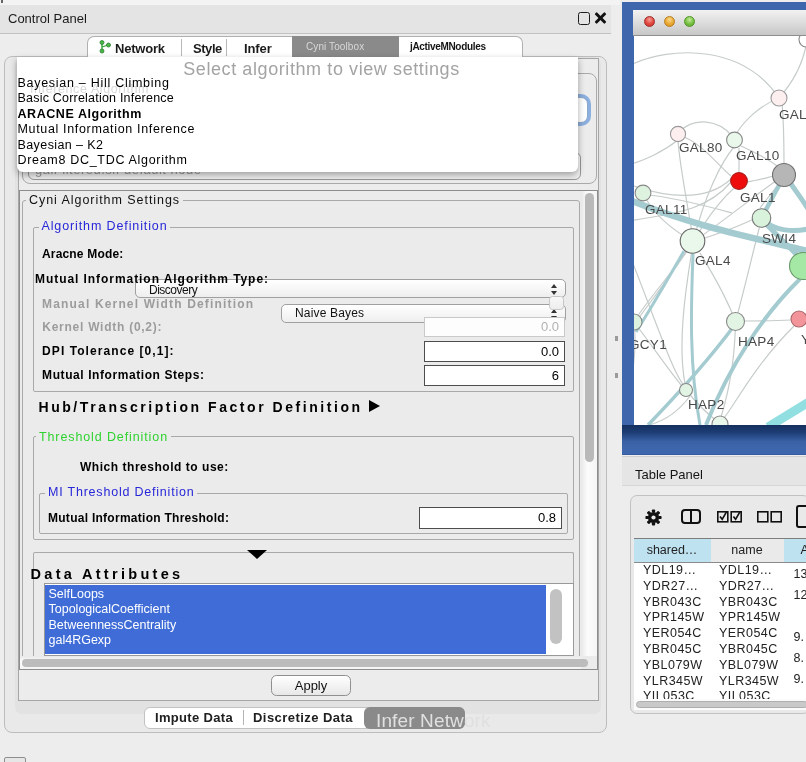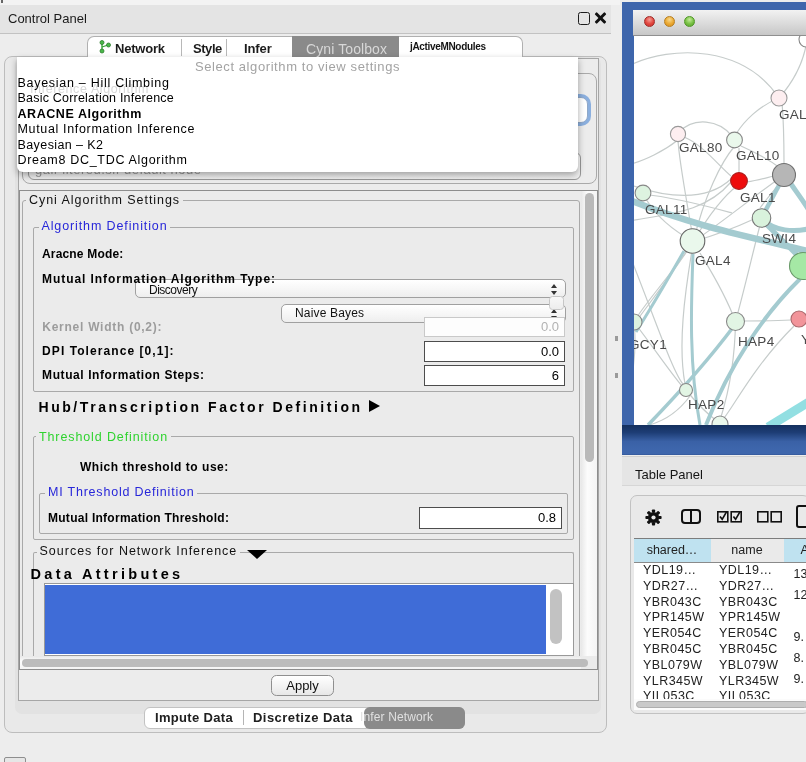--- a/index.html
+++ b/index.html
@@ -41,21 +41,21 @@
   <circle cx="5" cy="3.5" r="2" fill="#49b849" stroke="#2c7d2c" stroke-width="0.8"></circle>
   <circle cx="5" cy="12" r="2" fill="#49b849" stroke="#2c7d2c" stroke-width="0.8"></circle>
   <circle cx="11.5" cy="6" r="2" fill="#49b849" stroke="#2c7d2c" stroke-width="0.8"></circle>
 </svg>
 <div class="abs b" style="left:115px;top:40.5px;font-size:13px;color:#1c1c1c;letter-spacing:-0.21px;">Network</div>
 <div class="abs" style="left:181px;top:39px;width:1px;height:17px;background:#b8b8b8;"></div>
 <div class="abs b" style="left:193px;top:40.5px;font-size:13px;color:#1c1c1c;letter-spacing:-0.44px;">Style</div>
 <div class="abs" style="left:225.5px;top:39px;width:1px;height:17px;background:#b8b8b8;"></div>
 <div class="abs b" style="left:244px;top:40.5px;font-size:13px;color:#1c1c1c;letter-spacing:-0.12px;">Infer</div>
 <div class="abs" style="left:291.8px;top:36px;width:107.6px;height:22px;background:#8a8a8a;box-sizing:border-box;"></div>
-<div class="abs b" style="left:306px;top:40.5px;font-size:14px;color:#d8d8d8;letter-spacing:0.1px;font-weight:normal;">Cyni Toolbox</div>
+<div class="abs b" style="left:306px;top:40.5px;font-size:10px;color:#d8d8d8;letter-spacing:0.1px;font-weight:normal;">Cyni Toolbox</div>
 <div class="abs b" style="left:410px;top:40.5px;font-size:10px;color:#141414;letter-spacing:-0.33px;">jActiveMNodules</div>
 
 <div class="abs" style="left:22px;top:73px;width:575px;height:110.5px;border:1px solid #a9a9a9;border-radius:8px;box-sizing:border-box;"></div>
 <div class="abs" style="left:27.5px;top:97px;width:560px;height:26px;background:#fff;border:1px solid #8fa8c8;border-radius:7px;box-shadow:0 0 0 3px rgba(107,155,217,0.75);box-sizing:border-box;"></div>
 <div class="abs" style="left:27.5px;top:151.5px;width:553.5px;height:28.5px;background:linear-gradient(#fff,#efefef);border:1px solid #999;border-radius:6px;box-sizing:border-box;"></div>
 <div class="abs" style="left:35px;top:161.5px;font-size:13px;color:#9a9a9a;letter-spacing:0.5px;">galFiltered.sif default node</div>
 
 <div class="abs" style="left:19px;top:190px;width:578.5px;height:480px;background:#ebebeb;border:1px solid #8d8d8d;box-sizing:border-box;"></div>
 
 <div id="settings" class="abs" style="left:19px;top:190px;width:578px;height:479px;overflow:hidden;">
@@ -64,26 +64,27 @@
   <div class="abs gtit" style="left:7px;top:3px;color:#111;letter-spacing:0.95px;">Cyni Algorithm Settings</div>
 
   <div class="abs grp" style="left:13.5px;top:36.5px;width:541.5px;height:165px;"></div>
   <div class="abs gtit" style="left:19.5px;top:29px;color:#2726d9;letter-spacing:0.88px;">Algorithm Definition</div>
   <div class="abs lbl b" style="left:23px;top:57px;font-size:12px;letter-spacing:0.17px;">Aracne Mode:</div>
   <div class="abs combo" style="left:115.5px;top:52.5px;width:431px;height:19.5px;">
     <div class="abs" style="left:13.5px;top:3px;font-size:12px;color:#111;letter-spacing:-0.5px;">Discovery</div>
     <div class="carr" style="top:4px;border-bottom:4.5px solid #333;"></div>
     <div class="carr" style="top:11px;border-top:4.5px solid #333;"></div>
   </div>
-  <div class="abs lbl b" style="left:23px;top:82px;font-size:12px;letter-spacing:0.94px;">Mutual Information Algorithm Type:</div>
+  <div class="abs lbl b" style="left:16px;top:82px;font-size:12px;letter-spacing:0.94px;">Mutual Information Algorithm Type:</div>
   <div class="abs combo" style="left:261.5px;top:77.5px;width:285px;height:19.5px;">
     <div class="abs" style="left:13.5px;top:1px;font-size:12px;color:#111;letter-spacing:0.16px;">Naive Bayes</div>
     <div class="carr" style="top:4px;border-bottom:4.5px solid #333;"></div>
     <div class="carr" style="top:11px;border-top:4.5px solid #333;"></div>
   </div>
+  <div class="abs glbl b" style="left:23.1px;top:106.5px;font-size:12px;letter-spacing:1.16px;">Manual Kernel Width Definition</div>
   <div class="abs" style="left:530px;top:106px;width:14.5px;height:13.5px;background:linear-gradient(#f8f8f8,#ededed);border:1px solid #c6c6c6;border-radius:3.5px;box-sizing:border-box;"></div>
   <div class="abs glbl b" style="left:23.3px;top:130px;font-size:12px;letter-spacing:0.74px;">Kernel Width (0,2):</div>
   <div class="abs gfld" style="left:405px;top:127px;width:141px;height:19.5px;line-height:18px;">0.0</div>
   <div class="abs lbl b" style="left:23.1px;top:154px;font-size:12px;letter-spacing:1.07px;">DPI Tolerance [0,1]:</div>
   <div class="abs fld" style="left:405px;top:150.5px;width:141px;height:21px;line-height:19px;">0.0</div>
   <div class="abs lbl b" style="left:23.1px;top:178px;font-size:12px;letter-spacing:0.58px;">Mutual Information Steps:</div>
   <div class="abs fld" style="left:405px;top:175px;width:141px;height:21px;line-height:19px;">6</div>
 
   <div class="abs lbl b" style="left:19.5px;top:209px;font-size:14px;letter-spacing:2.55px;">Hub/Transcription Factor Definition</div>
   <div class="abs" style="left:349.5px;top:210px;width:0;height:0;border-top:6.5px solid transparent;border-bottom:6.5px solid transparent;border-left:11px solid #000;"></div>
@@ -91,41 +92,41 @@
   <div class="abs grp" style="left:13.5px;top:246px;width:541.5px;height:103.5px;"></div>
   <div class="abs gtit" style="left:17px;top:239.5px;color:#2fd32f;letter-spacing:0.89px;">Threshold Definition</div>
   <div class="abs lbl b" style="left:61px;top:269.5px;font-size:12px;letter-spacing:0.53px;">Which threshold to use:</div>
 
   <div class="abs grp" style="left:19.5px;top:303px;width:529px;height:40.5px;"></div>
   <div class="abs gtit" style="left:26px;top:294.5px;color:#2726d9;letter-spacing:0.79px;">MI Threshold Definition</div>
   <div class="abs lbl b" style="left:29px;top:321px;font-size:12px;letter-spacing:0.27px;">Mutual Information Threshold:</div>
   <div class="abs fld" style="left:400px;top:317px;width:143px;height:22px;line-height:20px;">0.8</div>
 
   <div class="abs grp" style="left:14px;top:361.5px;width:541px;height:117px;border-bottom:none;"></div>
-  <div class="abs gtit" style="left:17.5px;top:354px;color:#111;letter-spacing:1.0px;">Sources for Network Inference</div>
   <div class="abs" style="left:227.5px;top:359.5px;width:0;height:0;border-left:10px solid transparent;border-right:10px solid transparent;border-top:9px solid #000;"></div>
   <div class="abs lbl b" style="left:11.5px;top:376px;font-size:14.5px;letter-spacing:3.3px;">Data Attributes</div>
   <div class="abs" style="left:25px;top:393px;width:530px;height:72.5px;background:#fff;border:1px solid #999;box-sizing:border-box;"></div>
   <div class="abs" style="left:26px;top:394.5px;width:500.5px;height:69px;background:#3f6cd7;"></div>
+  <div class="abs" style="left:29.5px;top:396.5px;font-size:12.5px;color:#fff;line-height:15.5px;">SelfLoops<br>TopologicalCoefficient<br>BetweennessCentrality<br>gal4RGexp</div>
   <div class="abs" style="left:531px;top:398.5px;width:12px;height:55px;background:#c2c2c2;border-radius:6px;"></div>
 </div>
 
 <div class="abs" style="left:581px;top:191px;width:15.5px;height:465px;background:linear-gradient(90deg,#e8e8e8,#fcfcfc 40%,#f4f4f4);"></div>
 <div class="abs" style="left:584.5px;top:192.5px;width:9px;height:269px;background:#b9b9b9;border-radius:5px;"></div>
 <div class="abs" style="left:20px;top:656px;width:561px;height:13px;background:linear-gradient(#e8e8e8,#fcfcfc 40%,#f4f4f4);"></div>
 <div class="abs" style="left:21.5px;top:658.5px;width:566px;height:8.5px;background:#bcbcbc;border-radius:4px;"></div>
 
-<div class="abs" style="left:271px;top:675px;width:63px;height:21px;background:linear-gradient(#ffffff,#f1f1f1 60%,#e7e7e7);border:1px solid #8f8f8f;border-radius:5.5px;box-sizing:border-box;text-align:center;font-size:13px;color:#111;line-height:19px;">Apply</div>
+<div class="abs" style="left:271px;top:675px;width:80px;height:21px;background:linear-gradient(#ffffff,#f1f1f1 60%,#e7e7e7);border:1px solid #8f8f8f;border-radius:5.5px;box-sizing:border-box;text-align:center;font-size:13px;color:#111;line-height:19px;">Apply</div>
 
 <div class="abs" style="left:144px;top:706.5px;width:321px;height:22px;background:#fff;border:1px solid #c2c2c2;border-radius:6px;box-sizing:border-box;"></div>
 <div class="abs" style="left:155px;top:710px;font-size:13px;color:#202020;font-weight:bold;letter-spacing:0.33px;">Impute Data</div>
 <div class="abs" style="left:242.5px;top:710px;width:1px;height:15px;background:#b5b5b5;"></div>
 <div class="abs" style="left:253px;top:710px;font-size:13px;color:#202020;font-weight:bold;letter-spacing:0.45px;">Discretize Data</div>
 <div class="abs" style="left:363.5px;top:706.5px;width:101.5px;height:22px;background:#8a8a8a;border-radius:6px;"></div>
-<div class="abs" style="left:360px;top:710px;font-size:12px;color:#e0e0e0;letter-spacing:0.13px;">Infer Network</div>
+<div class="abs" style="left:376px;top:710px;font-size:19px;color:#e0e0e0;letter-spacing:0.13px;">Infer Network</div>
 
 <div class="abs" style="left:4px;top:757px;width:20px;height:10px;background:#e6e6e6;border:1.6px solid #8e8e8e;border-radius:2px;"></div>
 
 <div class="abs" style="left:622px;top:2px;width:184px;height:422.5px;background:#3e66ac;"></div>
 <div class="abs" style="left:622px;top:424.5px;width:184px;height:30px;background:linear-gradient(180deg,#14305e 0%,#1d3d75 25%,#3a61a6 55%,#3e66ac 80%,#3e66ac 97%,#2e5191 100%);"></div>
 <div class="abs" style="left:632.5px;top:9.5px;width:173.5px;height:26.5px;background:linear-gradient(#f2f2f2,#c7c7c7);border-bottom:1px solid #8f8f8f;box-sizing:border-box;"></div>
 <div class="abs" style="left:644px;top:16px;width:11px;height:11px;border-radius:50%;background:radial-gradient(circle at 50% 30%,#f49d96 0%,#e1463e 55%,#ce322c 100%);border:0.8px solid #9f2a28;box-sizing:border-box;"></div>
 <div class="abs" style="left:663.5px;top:16px;width:11px;height:11px;border-radius:50%;background:radial-gradient(circle at 50% 30%,#f7d98c 0%,#eaa832 55%,#d98f1c 100%);border:0.8px solid #b77e1e;box-sizing:border-box;"></div>
 <div class="abs" style="left:683.5px;top:16px;width:11px;height:11px;border-radius:50%;background:radial-gradient(circle at 50% 30%,#c4eb9a 0%,#77c043 55%,#5da32d 100%);border:0.8px solid #4f9626;box-sizing:border-box;"></div>
 <div class="abs" style="left:634px;top:36px;width:172px;height:388.5px;background:#fff;overflow:hidden;">
@@ -260,15 +261,15 @@
   <div class="abs" style="left:85.5px;top:0.5px;font-size:12.5px;color:#222;line-height:15.8px;letter-spacing:0.45px;">YDL19…<br>YDR27…<br>YBR043C<br>YPR145W<br>YER054C<br>YBR045C<br>YBL079W<br>YLR345W<br>YIL053C</div>
   <div class="abs" style="left:160px;top:1px;font-size:12.5px;color:#222;line-height:21px;">13<br>12<br>&nbsp;<br>9.<br>8.<br>9.<br>&nbsp;<br>9.<br>9.</div>
 </div>
 <div class="abs" style="left:633.5px;top:699px;width:172.5px;height:10.5px;background:#fbfbfb;"></div>
 <div class="abs" style="left:635.5px;top:700.5px;width:172px;height:7.5px;background:#c9c9c9;border:1px solid #aeaeae;border-radius:4px;box-sizing:border-box;"></div>
 
 <div class="abs" style="left:615px;top:336px;width:3px;height:5px;background:#9a9a9a;"></div>
 <div class="abs" style="left:615px;top:373px;width:3px;height:5px;background:#9a9a9a;"></div>
 
 <div class="abs" style="left:17px;top:57px;width:561px;height:114.5px;background:#fff;border-radius:0 0 6px 6px;box-shadow:0 3px 7px rgba(0,0,0,0.35);"></div>
-<div class="abs" style="left:17px;top:58.5px;width:561px;text-align:center;font-size:13px;color:#a3a3a3;letter-spacing:0.59px;">Select algorithm to view settings</div>
+<div class="abs" style="left:17px;top:58.5px;width:561px;text-align:center;font-size:18px;color:#a3a3a3;letter-spacing:0.59px;padding-left:24px;">Select algorithm to view settings</div>
 <div class="abs" style="left:30px;top:81.5px;font-size:12.5px;color:#d8d8d8;letter-spacing:0.6px;">Inference Algorithm</div>
 <div class="abs" style="left:17.5px;top:75.5px;font-size:12.5px;color:#000;line-height:15.6px;"><span style="letter-spacing:0.72px;">Bayesian – Hill Climbing</span><br><span style="letter-spacing:0.21px;">Basic Correlation Inference</span><br><span class="b" style="letter-spacing:0.56px;">ARACNE Algorithm</span><br><span style="letter-spacing:0.66px;">Mutual Information Inference</span><br><span style="letter-spacing:0.41px;">Bayesian – K2</span><br><span style="letter-spacing:0.69px;">Dream8 DC_TDC Algorithm</span></div>
 
 </body></html>

